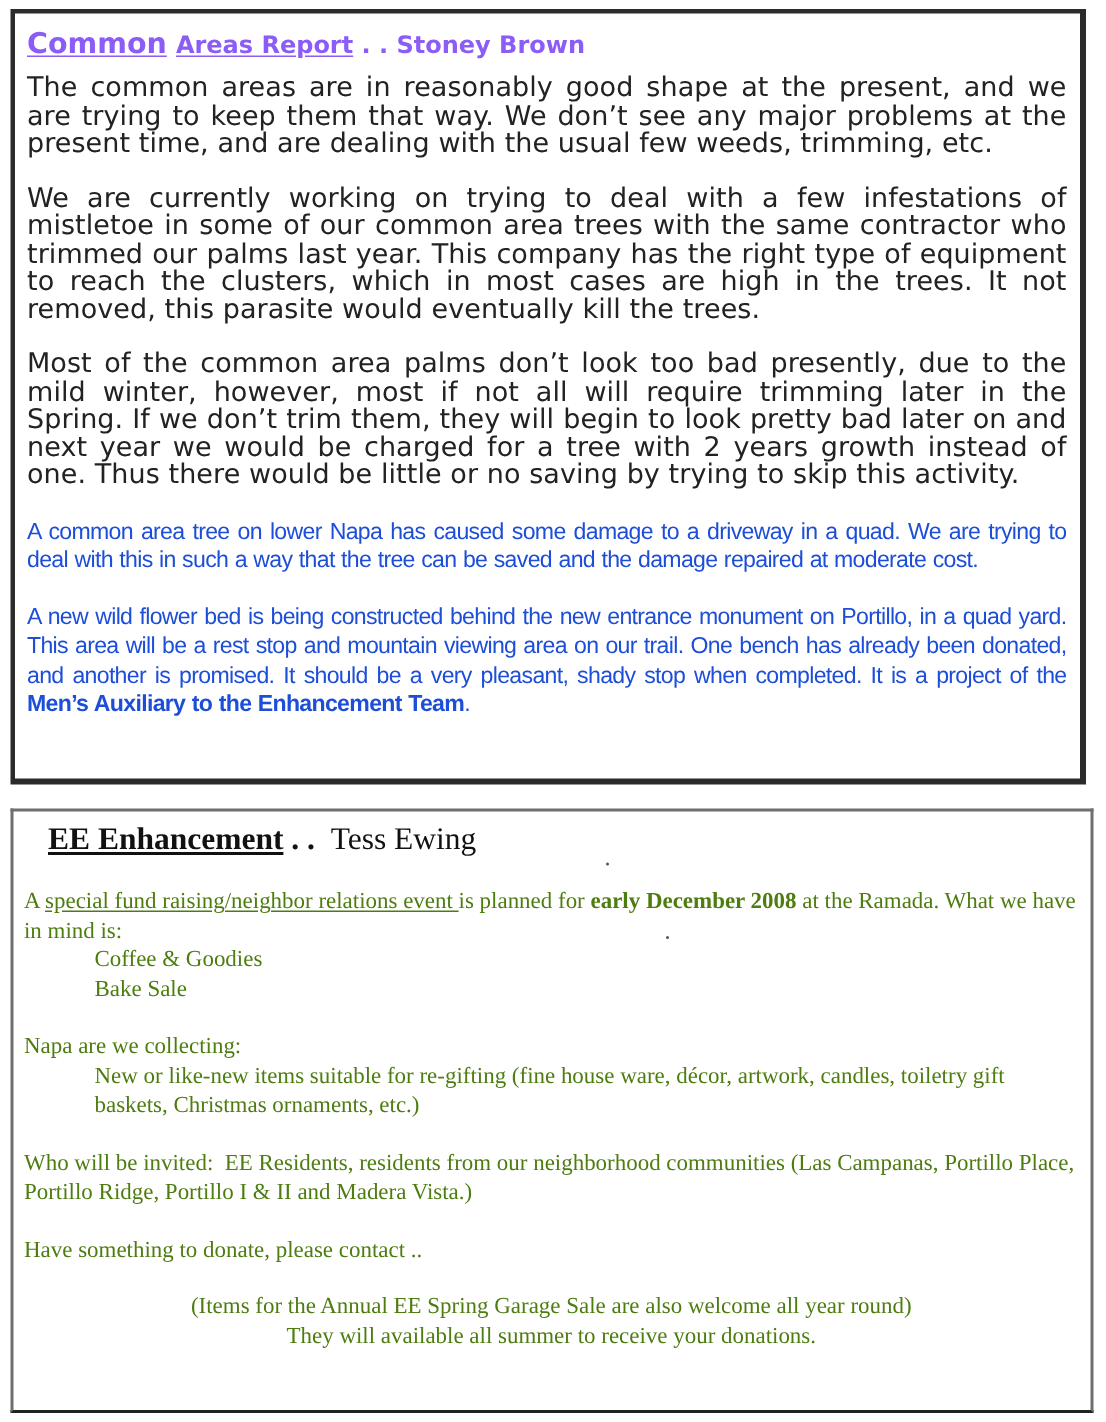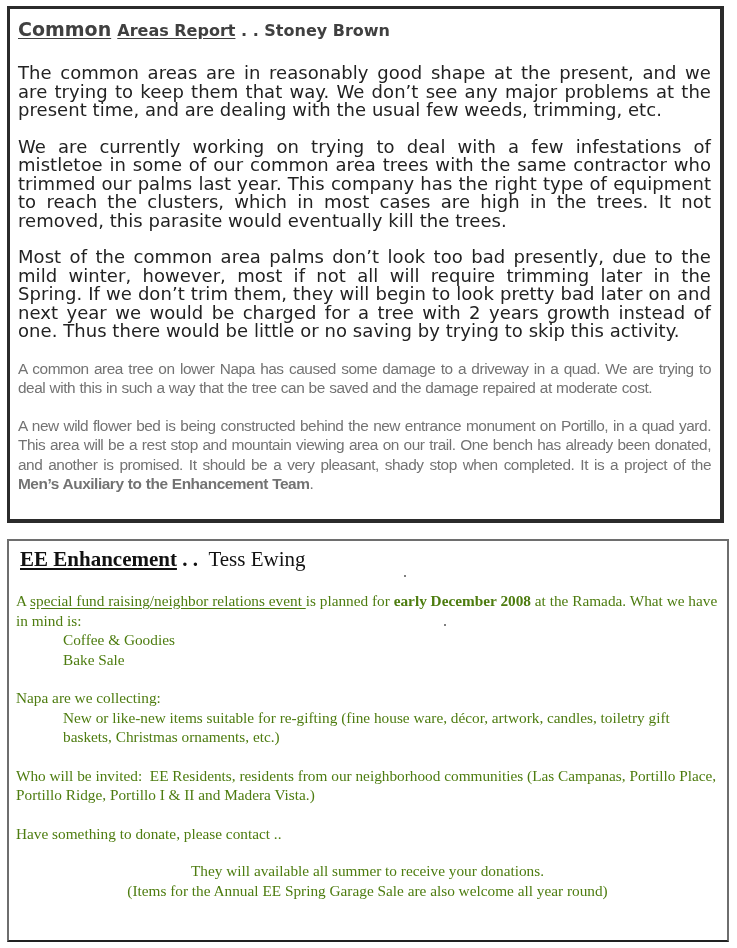--- a/index.html
+++ b/index.html
@@ -35,22 +35,22 @@
       border: 2px solid #6e6e6e;
       border-bottom-color: #222;
       box-sizing: border-box;
       padding: 4px 8px 0 7px;
     }
     
     .top-heading {
       font-family: "DejaVu Sans", sans-serif;
       font-weight: bold;
       font-size: 17.5px;
-      color: #404040;
-      margin: 0 0 21px 0;
+      color: #8b5cf6;
+      margin: 0 0 8px 0;
       line-height: 24px;
       white-space: nowrap;
     }
     .top-heading .h-big {
       font-size: 19px;
       text-decoration: underline;
       text-underline-offset: 2px;
     }
     .top-heading .h-small {
       font-size: 16px;
@@ -74,29 +74,29 @@
     }
     .p-narrow {
       font-family: "Liberation Sans", sans-serif;
       font-size: 15.4px;
       line-height: 19.5px;
       text-align: justify;
       margin: 0 0 18px 0;
       transform-origin: left top;
       letter-spacing: -0.45px;
       word-spacing: 0.5px;
-      color: #737373;
+      color: #1d4ed8;
     }
     .p-narrow b { font-weight: bold; }
     
     .ee-heading {
       font-family: "Liberation Serif", serif;
       font-size: 21px;
       line-height: 28px;
-      margin: 0 0 18px 4px;
+      margin: 0 0 18px 16px;
       color: #111;
     }
     .ee-heading .ee-title {
       font-weight: bold;
       text-decoration: underline;
       text-underline-offset: 2px;
     }
     .ee-heading .ee-author {
       font-weight: normal;
     }
@@ -152,20 +152,20 @@
     <p>Napa are we collecting:</p>
     <p class="indent">New or like-new items suitable for re-gifting (fine house ware, décor, artwork, candles, toiletry gift baskets, Christmas ornaments, etc.)</p>
     <div class="gap"></div>
 
     <p style="white-space:pre-wrap">Who will be invited:  EE Residents, residents from our neighborhood communities (Las Campanas, Portillo Place, Portillo Ridge, Portillo I &amp; II and Madera Vista.)</p>
     <div class="gap"></div>
 
     <p>Have something to donate, please contact ..</p>
 
     <div class="contacts center">
+      <p>(Items for the Annual EE Spring Garage Sale are also welcome all year round)</p>
       <p>They will available all summer to receive your donations.</p>
-      <p>(Items for the Annual EE Spring Garage Sale are also welcome all year round)</p>
     </div>
   </div>
 </section>
 
 <span class="speck" style="left:404px; top:575px;"></span>
 <span class="speck" style="left:444px; top:624px;"></span>
 
 </body></html>

